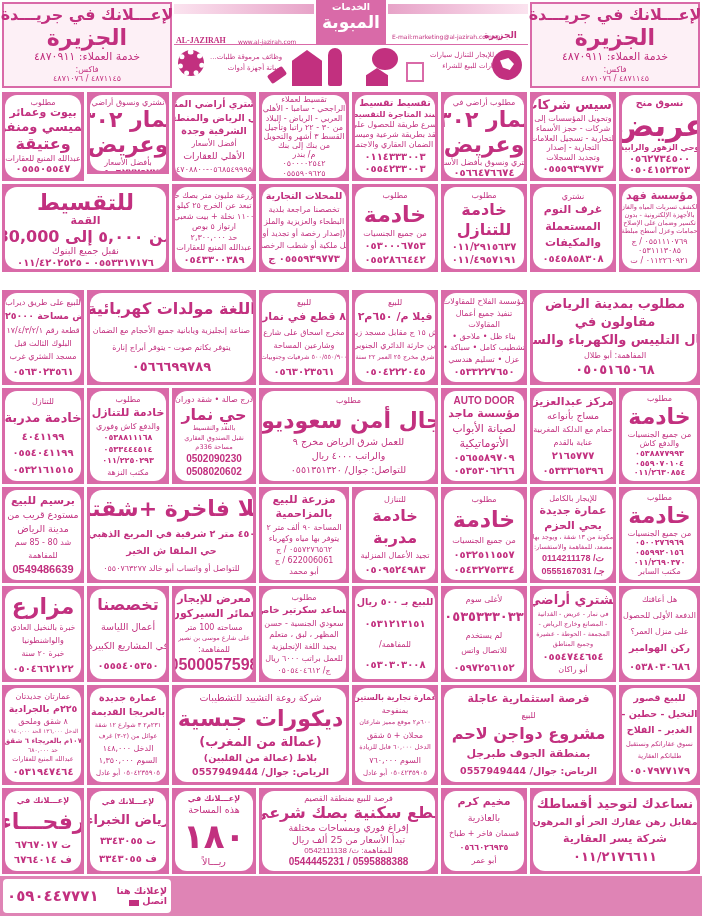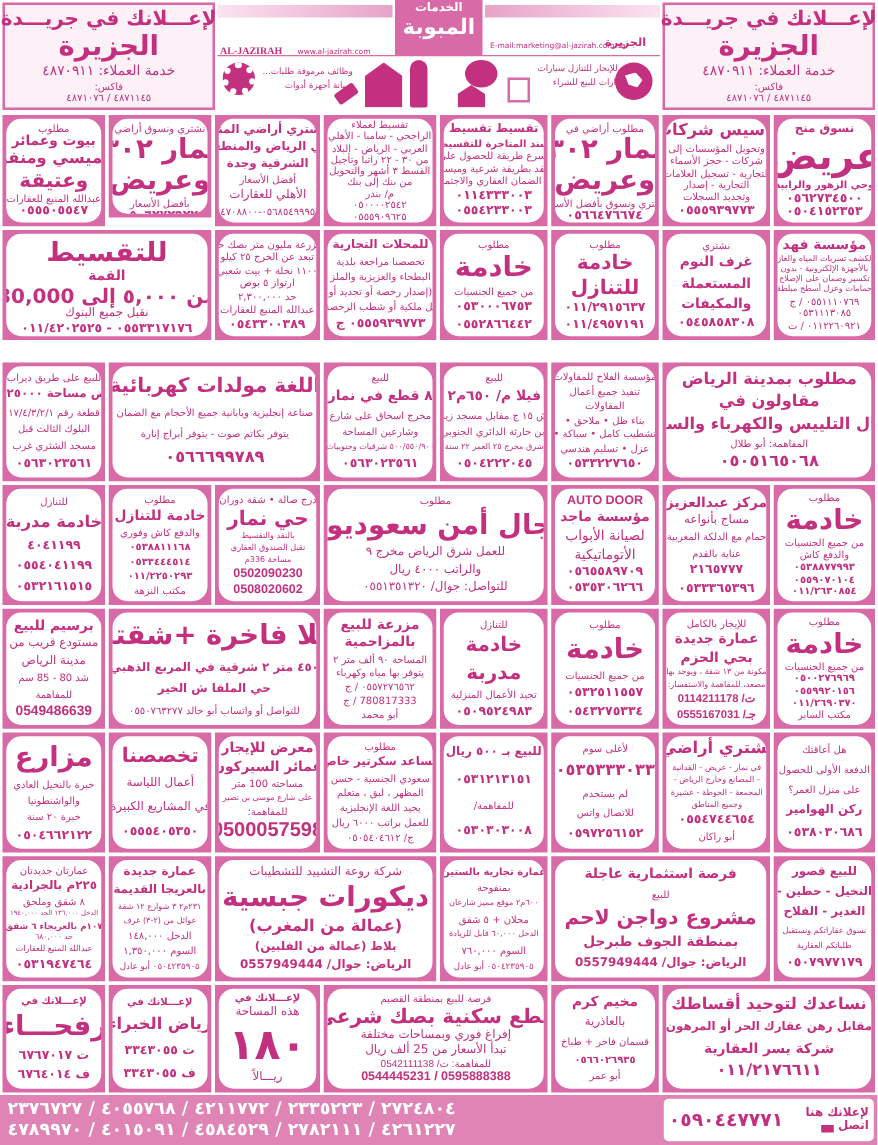--- a/index.html
+++ b/index.html
@@ -382,21 +382,21 @@
       <div class="l xs">للتواصل أو واتساب أبو خالد ٠٥٥٠٧٦٣٢٧٧</div>
 </div>
   </div>
 <div class="cell" style="left:259px;top:487px;width:90px;height:96px">
     <div class="inner">
   <div class="l m" style="font-weight:bold">مزرعة للبيع</div>
       <div class="l m" style="font-weight:bold">بالمزاحمية</div>
       <div class="l xs">المساحة ٩٠ ألف متر ٢</div>
       <div class="l xs">يتوفر بها مياه وكهرباء</div>
       <div class="l xs">٠٥٥٧٢٧٦٥٦٢ / ج</div>
-      <div class="l xs">780817333 / ج</div>
+      <div class="l xs">622006061 / ج</div>
       <div class="l xs">أبو محمد</div>
 </div>
   </div>
 <div class="cell" style="left:352px;top:487px;width:86px;height:96px">
     <div class="inner">
   <div class="l xs">للتنازل</div>
       <div class="l lg">خادمة</div>
       <div class="l lg">مدربة</div>
       <div class="l xs">تجيد الأعمال المنزلية</div>
       <div class="l num">٠٥٠٩٥٢٤٩٨٣</div>
@@ -619,24 +619,20 @@
 <div class="cell" style="left:530px;top:788px;width:170px;height:86px">
     <div class="inner">
   <div class="l ml" style="font-weight:bold">نساعدك لتوحيد أقساطك</div>
       <div class="l s" style="font-weight:bold">مقابل رهن عقارك الحر أو المرهون</div>
       <div class="l m" style="font-weight:bold">شركة يسر العقارية</div>
       <div class="l numb">٠١١/٢١٧٦٦١١</div>
 </div>
   </div>
 
 <div class="footer">
-  <div class="nums">
-    <div>٢٧٢٤٨٠٤ / ٢٣٣٥٢٢٣ / ٤٢١١٧٧٢ / ٤٠٥٥٧٦٨ / ٢٣٧٦٧٢٧</div>
-    <div>٤٢٦١٢٢٧ / ٢٧٨٢١١١ / ٤٥٨٤٥٢٩ / ٤٠١٥٠٩١ / ٤٧٨٩٩٧٠</div>
-  </div>
   <div class="cta">
     <div style="text-align:right;line-height:1.1">
       <div class="s" style="font-weight:bold">لإعلانك هنا</div>
       <div class="s" style="font-weight:bold;display:flex;gap:3px;align-items:flex-end">
           <span>اتصل</span>
           <span style="display:inline-block;width:10px;height:6px;background:#c2307f"></span>
         </div>
     </div>
     <div class="numb" style="font-size:15px">٠٥٩٠٤٤٧٧٧١</div>
   </div>

